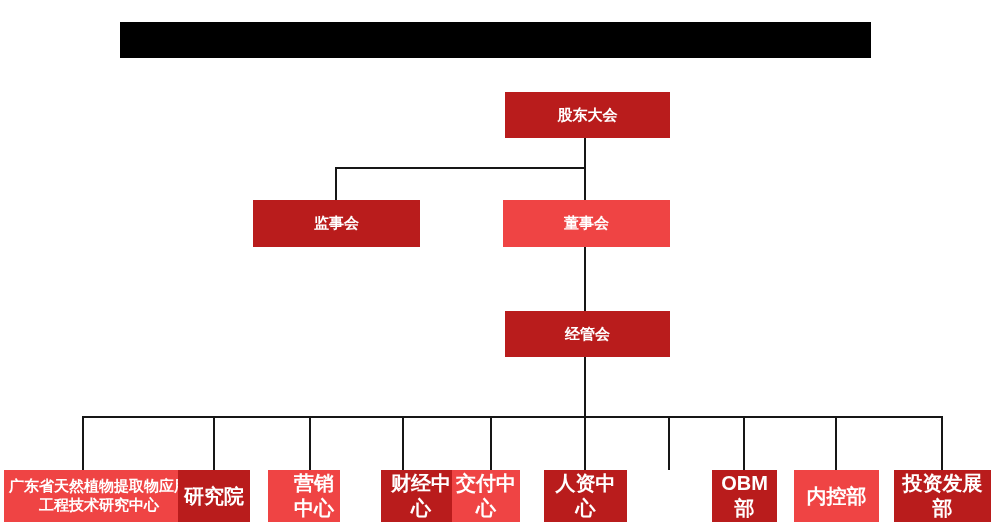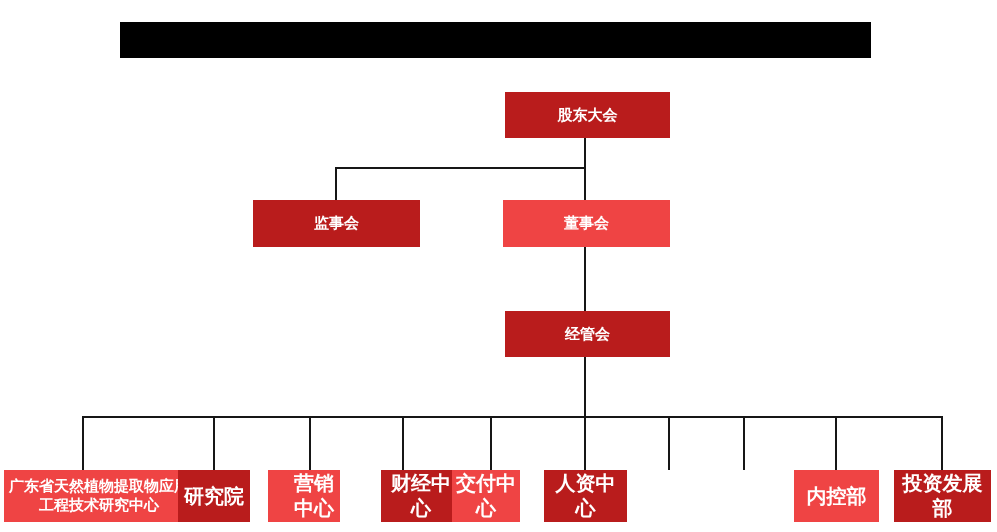--- a/index.html
+++ b/index.html
@@ -107,20 +107,23 @@
   </div>
   <div class="node primary dept n-d3">
     <span>财经中心</span>
   </div>
   <div class="node secondary dept n-d4">
     <span>交付中心</span>
   </div>
   <div class="node primary dept n-d5">
     <span>人资中心</span>
   </div>
+  <div class="node primary dept n-d7">
+    <span>OBM部</span>
+  </div>
   <div class="node secondary dept n-d8">
     <span>内控部</span>
   </div>
   <div class="node primary dept n-d9">
     <span>投资发展部</span>
   </div>
 
 </div>
 
 </body></html>

